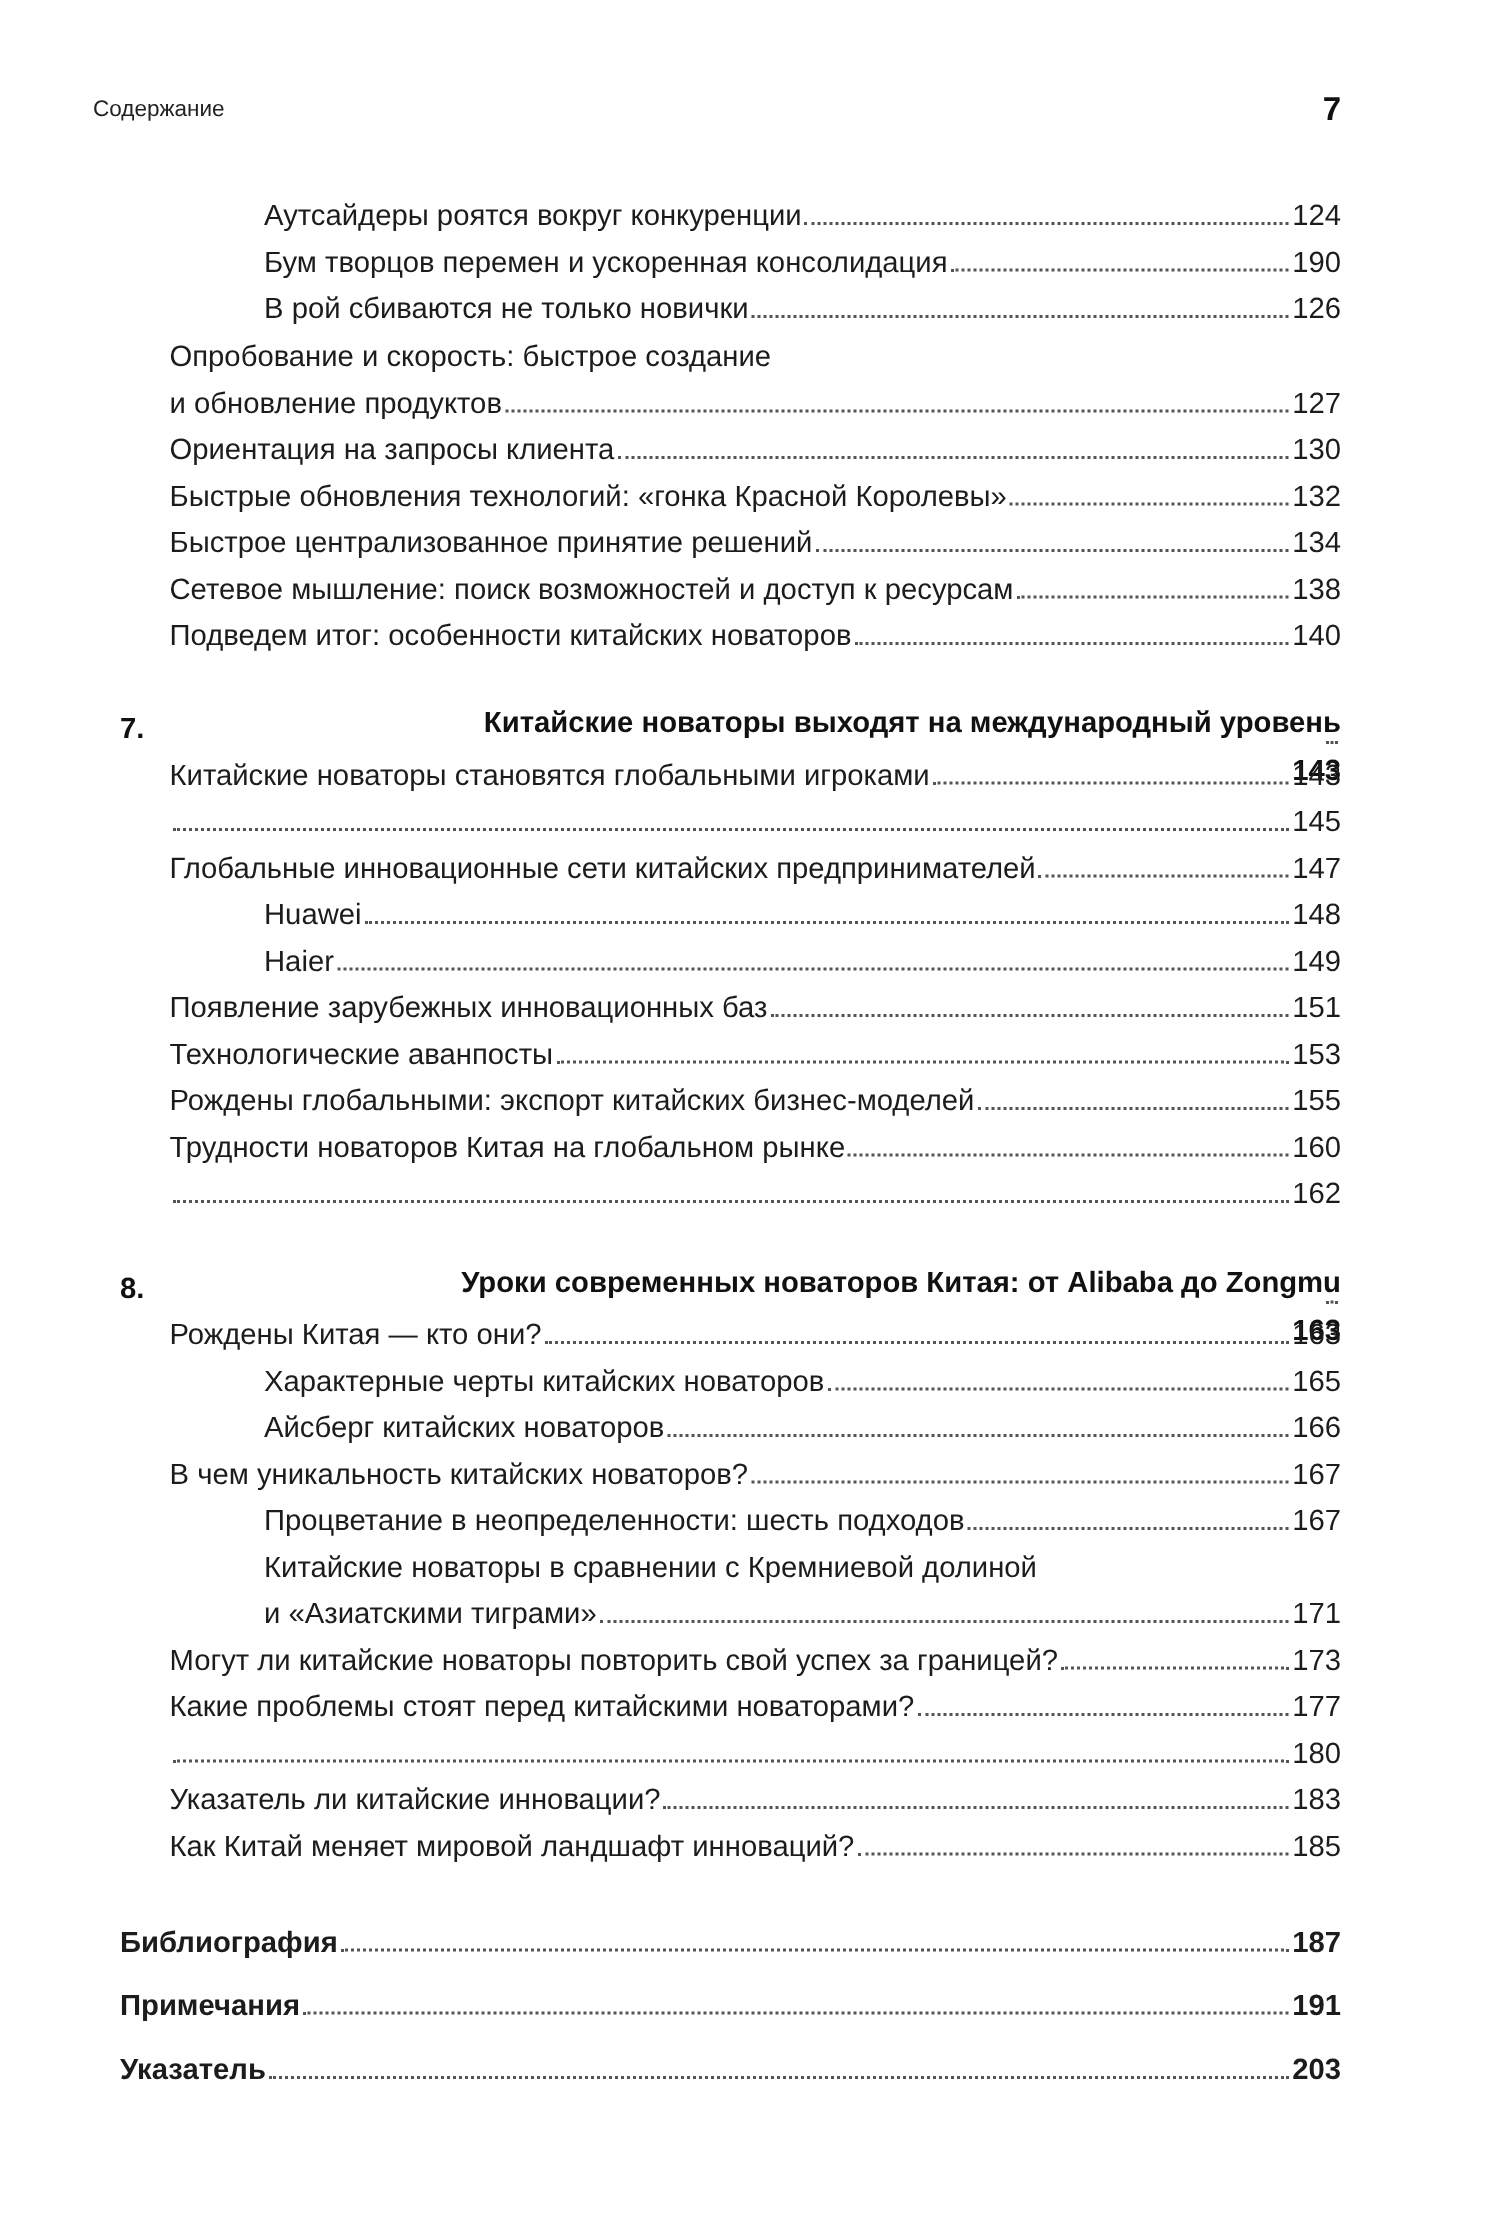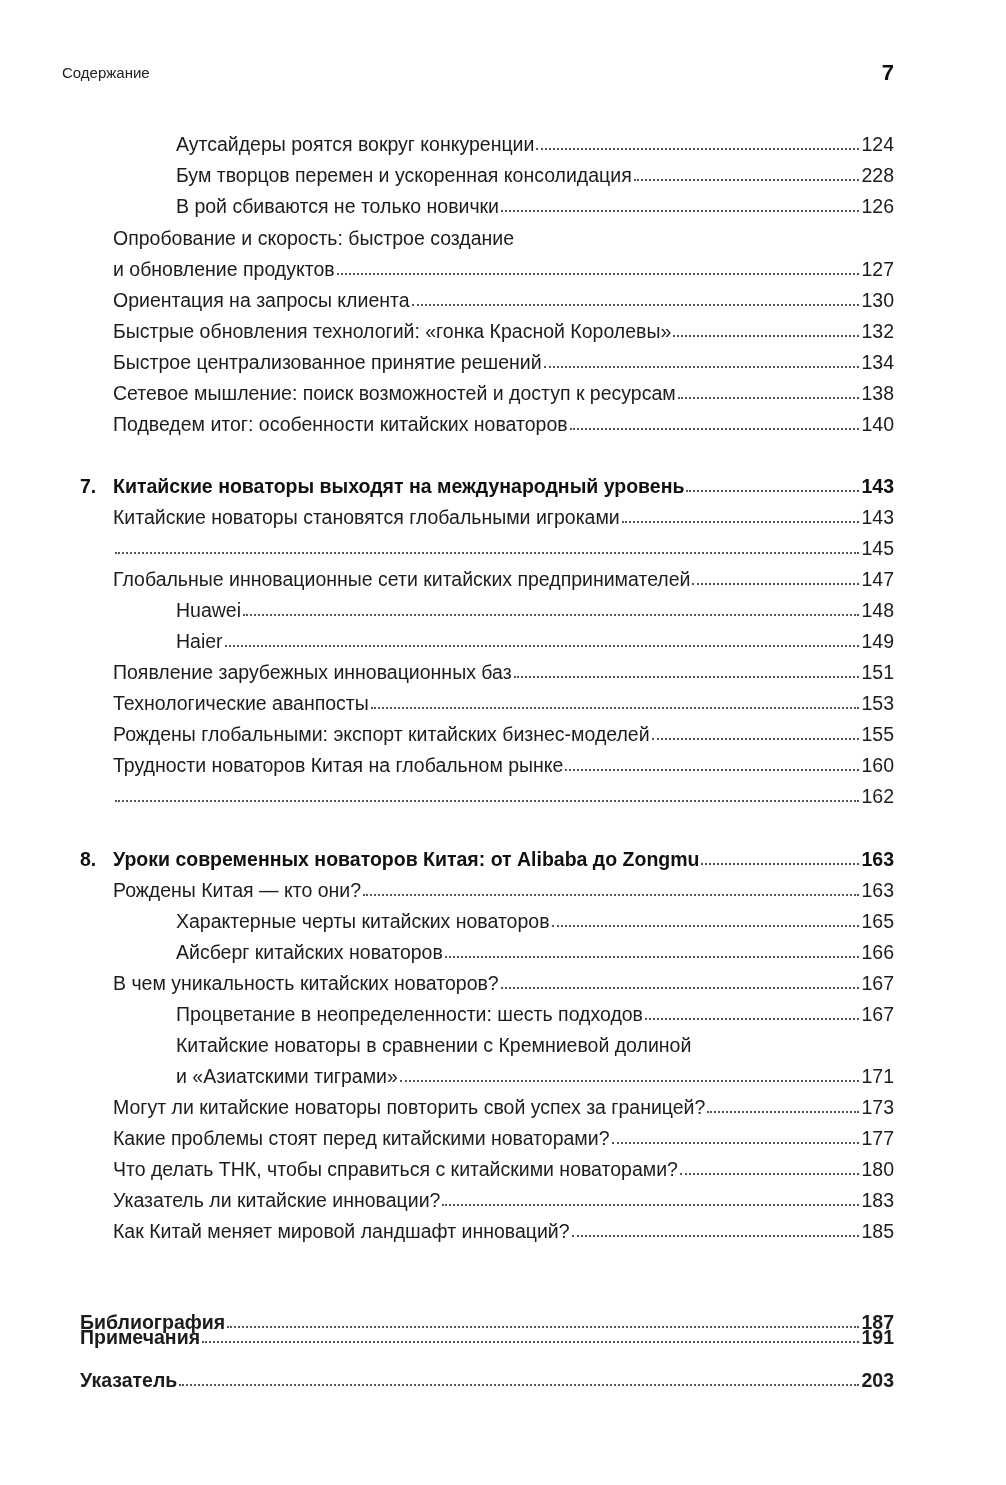--- a/index.html
+++ b/index.html
@@ -58,21 +58,21 @@
       flex: 1 1 auto;
       border-bottom: 2px dotted #555;
       margin: 0 2px 6px 2px;
       min-width: 8px;
       height: 1px;
     }
     .entry .pg {
       flex: 0 0 auto;
       white-space: nowrap;
     }
-    .entry.chapter { font-weight: bold; }
+    .entry.chapter { font-weight: bold; flex-direction: column; }
     .entry.chapter .title, .entry.chapter .pg { font-weight: bold; color: #111; }
     .entry.backmatter { font-weight: bold; }
     .chap-num {
       position: absolute;
       left: 80px;
       font-size: 19.5px;
       font-weight: bold;
       line-height: 24px;
       height: 28px;
       display: flex;
@@ -104,21 +104,21 @@
 <div class="toc">
 
   <div class="entry lvl2" style="top:128px">
     <span class="title">Аутсайдеры роятся вокруг конкуренции</span>
     <span class="leader"></span>
     <span class="pg">124</span>
   </div>
   <div class="entry lvl2" style="top:159px">
     <span class="title">Бум творцов перемен и ускоренная консолидация</span>
     <span class="leader"></span>
-    <span class="pg">228</span>
+    <span class="pg">190</span>
   </div>
   <div class="entry lvl2" style="top:190px">
     <span class="title">В рой сбиваются не только новички</span>
     <span class="leader"></span>
     <span class="pg">126</span>
   </div>
 
   <div class="wrap-line lvl1" style="top:222px">Опробование и скорость: быстрое создание</div>
   <div class="entry lvl1" style="top:253px">
     <span class="title">и обновление продуктов</span>
@@ -248,36 +248,35 @@
     <span class="title">Могут ли китайские новаторы повторить свой успех за границей?</span>
     <span class="leader"></span>
     <span class="pg">173</span>
   </div>
   <div class="entry lvl1" style="top:1122px">
     <span class="title">Какие проблемы стоят перед китайскими новаторами?</span>
     <span class="leader"></span>
     <span class="pg">177</span>
   </div>
   <div class="entry lvl1" style="top:1153px">
-    <span class="title">Что делать ТНК, чтобы справиться с китайскими новаторами?</span>
     <span class="leader"></span>
     <span class="pg">180</span>
   </div>
   <div class="entry lvl1" style="top:1184px">
     <span class="title">Указатель ли китайские инновации?</span>
     <span class="leader"></span>
     <span class="pg">183</span>
   </div>
   <div class="entry lvl1" style="top:1215px">
     <span class="title">Как Китай меняет мировой ландшафт инноваций?</span>
     <span class="leader"></span>
     <span class="pg">185</span>
   </div>
 
-  <div class="entry backmatter lvl0" style="top:1306px">
+  <div class="entry backmatter lvl0" style="top:1279px">
     <span class="title">Библиография</span>
     <span class="leader"></span>
     <span class="pg">187</span>
   </div>
   <div class="entry backmatter lvl0" style="top:1321px">
     <span class="title">Примечания</span>
     <span class="leader"></span>
     <span class="pg">191</span>
   </div>
   <div class="entry backmatter lvl0" style="top:1364px">

